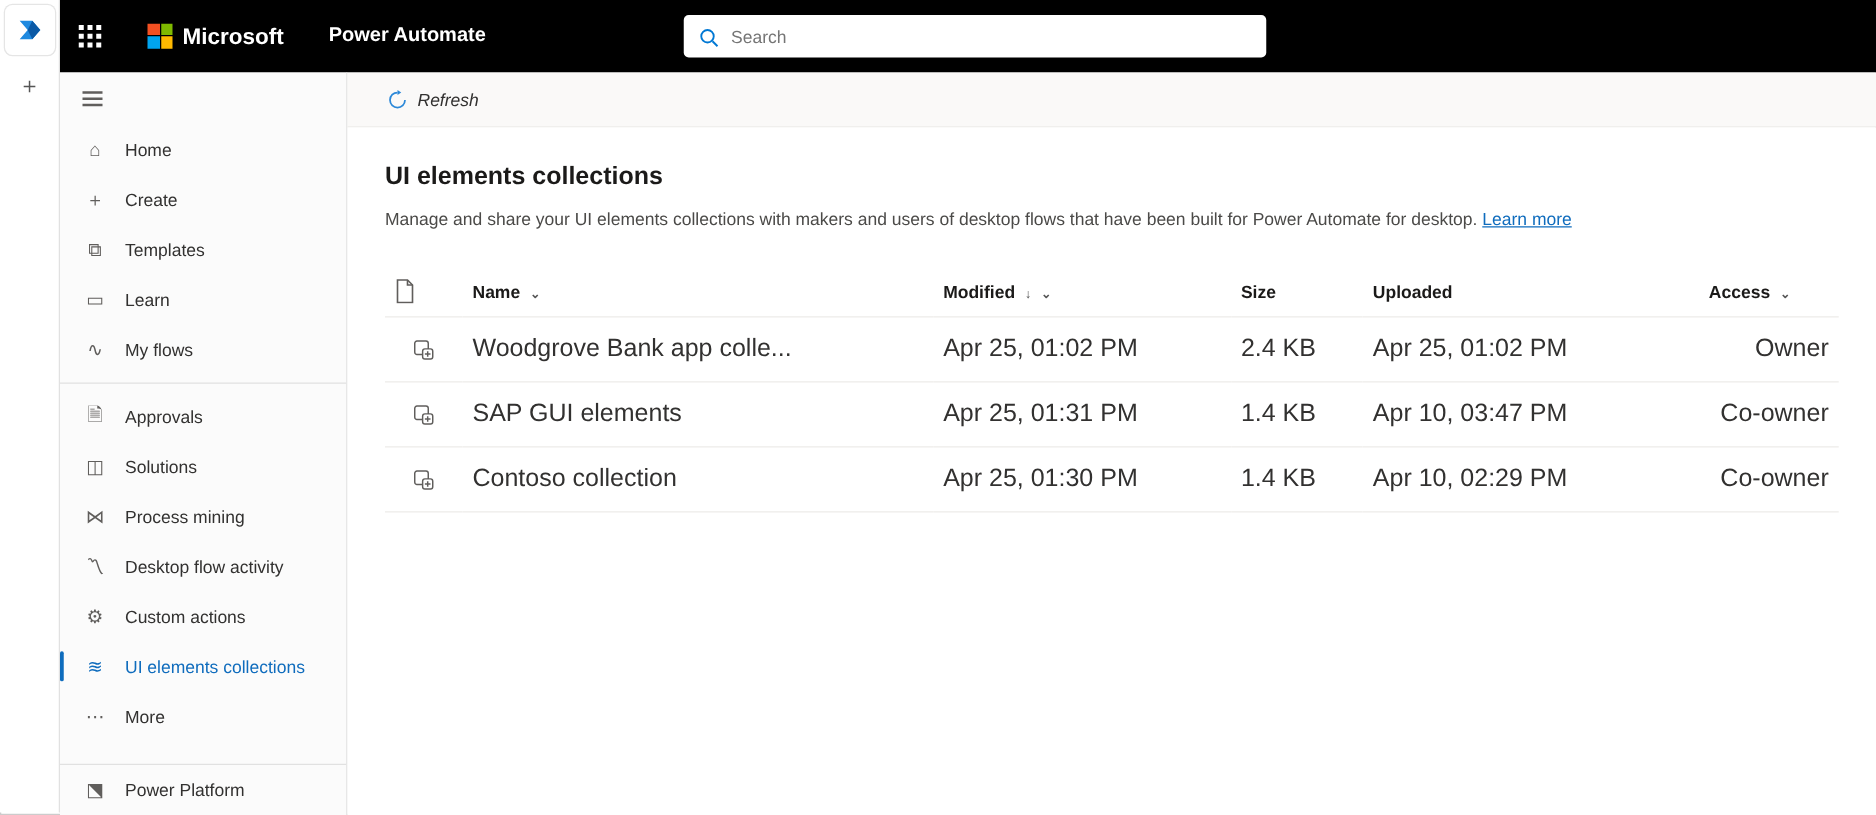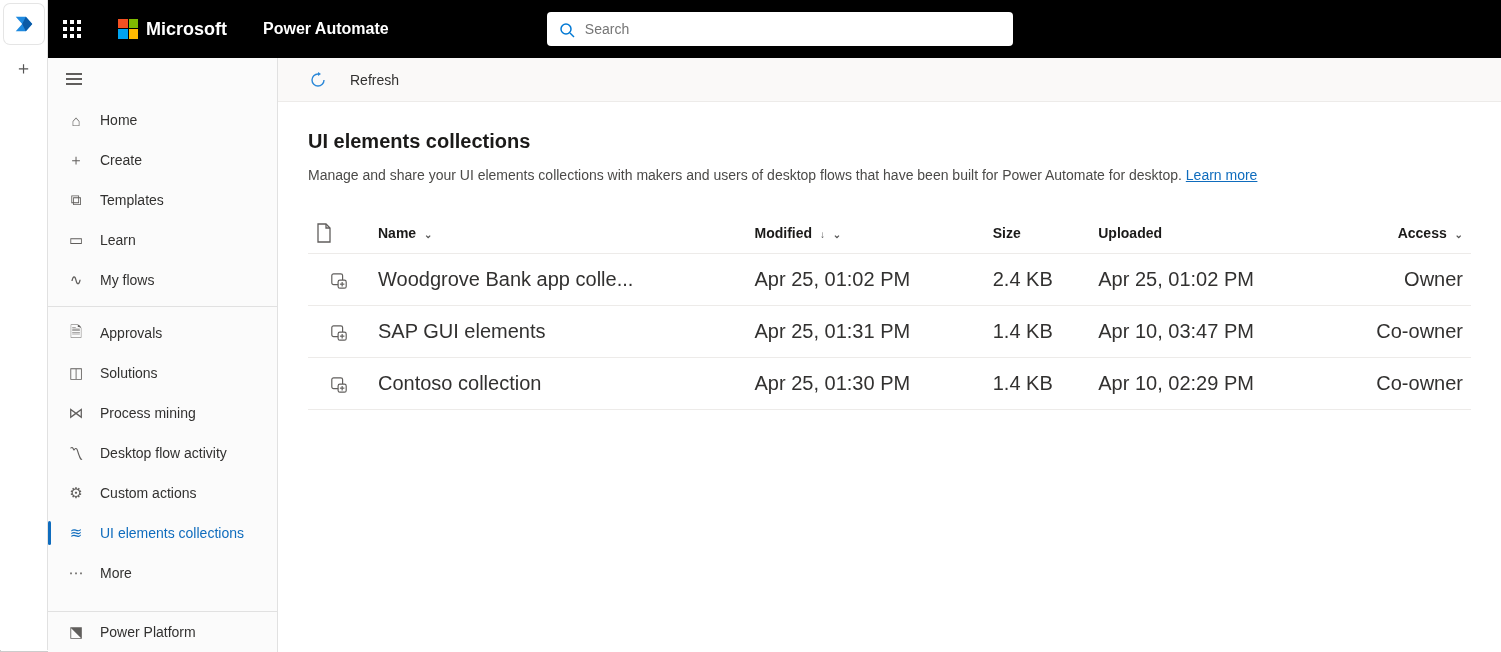--- a/index.html
+++ b/index.html
@@ -37,39 +37,39 @@
   .navitem { height: 40px; display: flex; align-items: center; padding-left: 18px; cursor: pointer; color: #323130; position: relative; }
   .navitem .icon { width: 20px; text-align: center; color: #605e5c; margin-right: 14px; font-size: 15px; }
   .navitem.active { color: #0f6cbd; }
   .navitem.active .icon { color: #0f6cbd; }
   .navitem.active::before { content:""; position:absolute; left:0; top:8px; bottom:8px; width:3px; background:#0f6cbd; border-radius:2px; }
   .navsep { height: 1px; background: #e1e1e1; margin: 6px 0; }
   .sidebar-bottom { margin-top: auto; border-top: 1px solid #e1e1e1; }
 
   
   .cmdbar { position: absolute; left: 278px; top: 58px; right: 0; height: 44px; background: #faf9f8; border-bottom: 1px solid #edebe9; display: flex; align-items: center; padding-left: 32px; }
-  .cmdbtn { display: flex; align-items: center; gap: 24px; cursor: pointer; color: #323130; }
+  .cmdbtn { display: flex; align-items: center; gap: 8px; cursor: pointer; color: #323130; font-style: italic; }
   .refresh-icon { width: 16px; height: 16px; color: #2b88d8; }
 
   
   .main { position: absolute; left: 278px; top: 102px; right: 0; bottom: 0; background: #fff; padding: 28px 30px 10px 30px; overflow: auto; }
   .main h1 { font-size: 20px; font-weight: 600; margin-bottom: 14px; color: #1b1a19; }
   .main .desc { color: #4b4a48; margin-bottom: 30px; }
   .main .desc a { color: #0f6cbd; text-decoration: underline; }
 
   table.collections { width: 100%; border-collapse: collapse; }
   table.collections th { text-align: left; font-weight: 600; color: #1b1a19; padding: 10px 8px; border-bottom: 1px solid #edebe9; font-size: 14px; white-space: nowrap; }
   table.collections th.icon-col { width: 62px; }
   table.collections th .chev { font-size: 10px; color: #555; margin-left: 4px; }
   table.collections td { padding: 14px 8px; border-bottom: 1px solid #edebe9; color: #323130; font-size: 20px; }
   .docicon { width: 16px; height: 20px; display:inline-block; }
   .rowicon { width: 62px; text-align: center; }
   .rowicon svg { color: #605e5c; }
   table.collections td.access { text-align: right; }
-  table.collections th.access-col { text-align: right; }
+  table.collections th.access-col { text-align: center; }
 
   svg { display: inline-block; vertical-align: middle; }
 </style>
 </head>
 <body>
 
 <div class="appstrip">
   <div class="tile active">
     <svg width="22" height="22" viewBox="0 0 24 24">
       <path d="M3 4 L14 4 L21 12 L14 20 L3 20 L10 12 Z" fill="#1f8ae0"></path>

